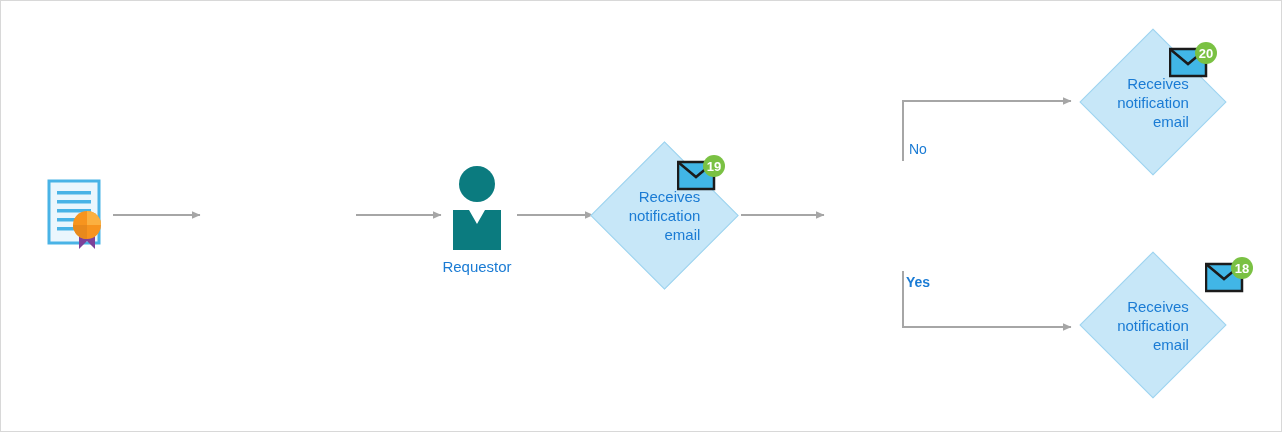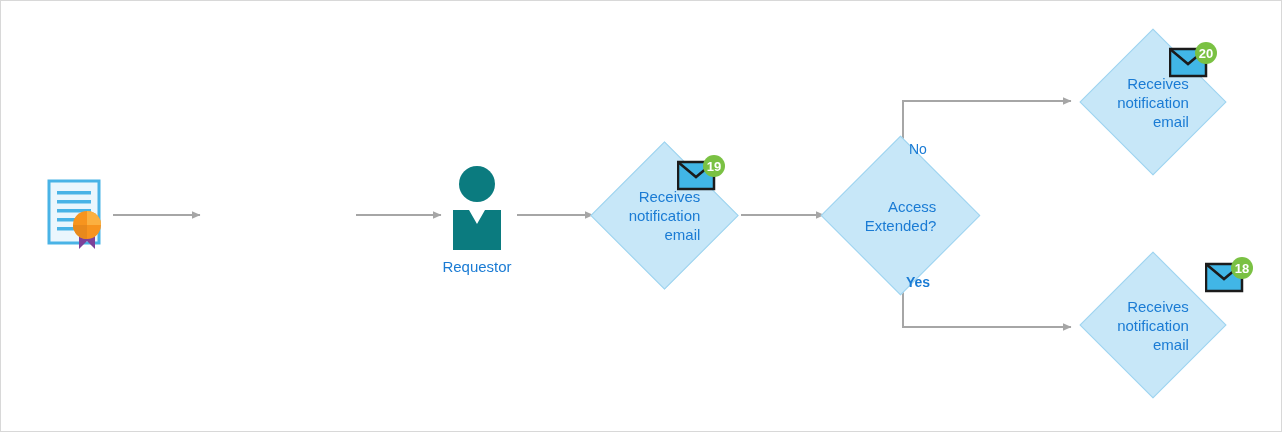--- a/index.html
+++ b/index.html
@@ -139,25 +139,20 @@
   </div>
   <div class="email-badge" style="left:676px; top:134px; width:52px; height:40px;margin-top:20px;">
     <svg width="52" height="40" viewBox="0 0 52 40" xmlns="http://www.w3.org/2000/svg">
       <rect x="1" y="7" width="36" height="27" fill="#41b6e6" stroke="#1b1b1b" stroke-width="2.5"></rect>
       <path d="M1,7 L19,22 L37,7" fill="none" stroke="#1b1b1b" stroke-width="2.5"></path>
       <circle cx="37" cy="11" r="11" fill="#7ac143"></circle>
       <text x="37" y="16" text-anchor="middle" font-family="Liberation Sans, sans-serif" font-size="13" font-weight="bold" fill="#ffffff">19</text>
     </svg>
   </div>
 
-  <div class="diamond" style="left:843px; top:158px; width:113px; height:113px;">
-    <span class="dia-bg"></span>
-    <span class="dia-label">Access
-Extended?</span>
-  </div>
   <div class="branch-label" style="left:908px; top:139px;">No</div>
   <div class="branch-label" style="left:905px; top:272px;font-weight:bold;">Yes</div>
 
   <div class="diamond" style="left:1100px; top:49px; width:104px; height:104px;">
     <span class="dia-bg"></span>
     <span class="dia-label">Receives
 notification
 email</span>
   </div>
   <div class="email-badge" style="left:1168px; top:21px; width:52px; height:40px;margin-top:20px;">

